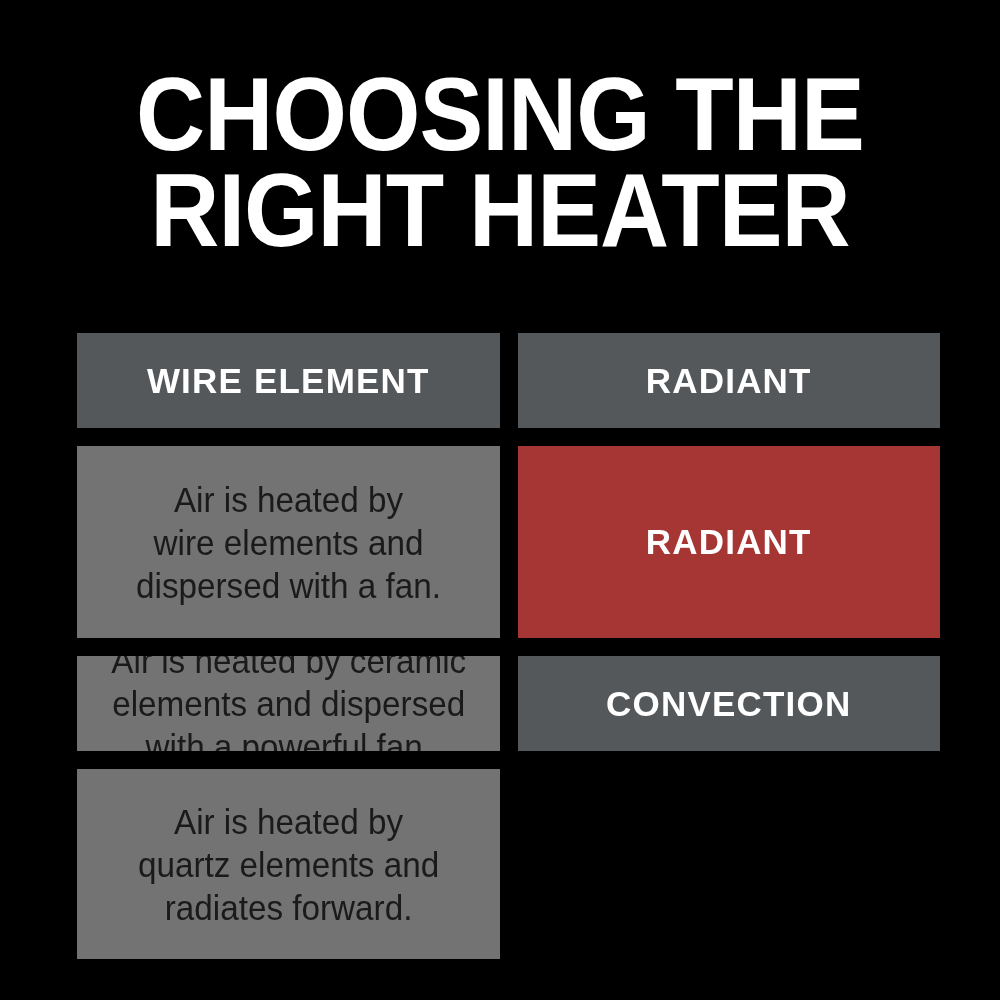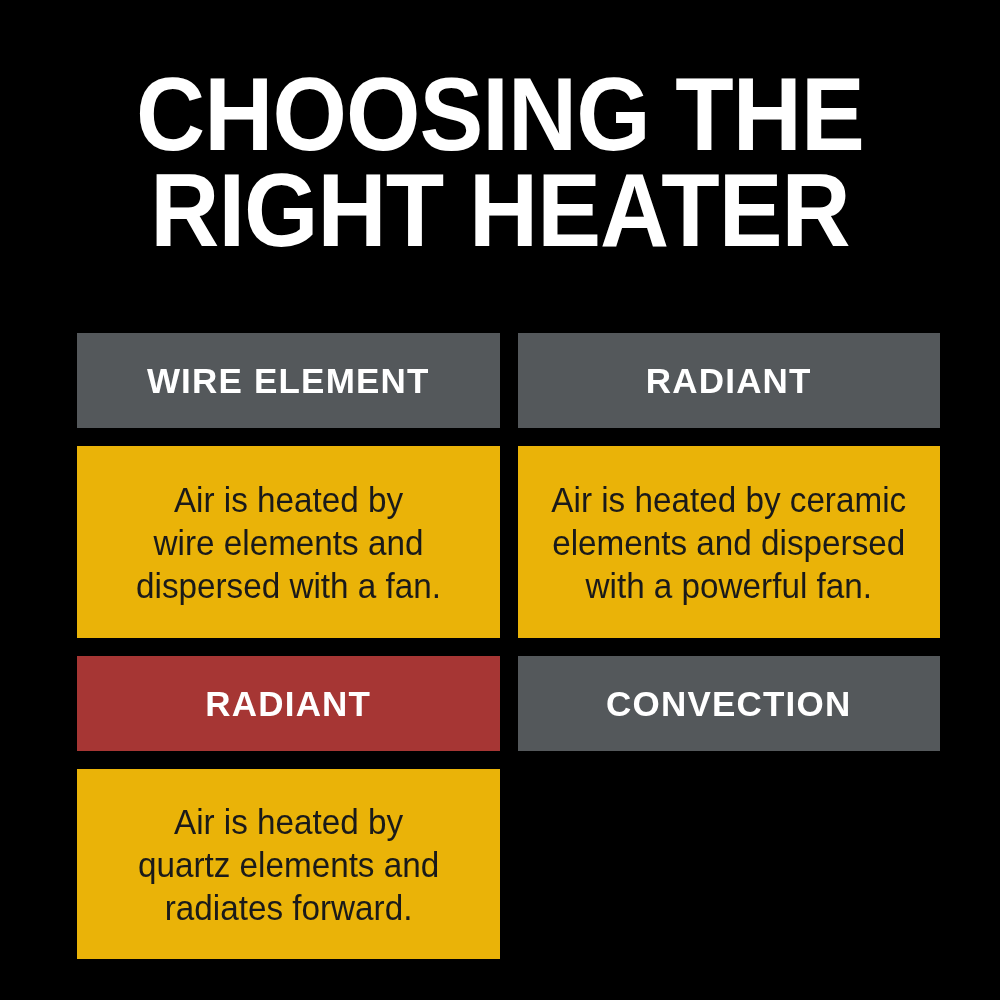--- a/index.html
+++ b/index.html
@@ -78,21 +78,21 @@
     color: #FFFFFF;
     font-family: "Liberation Sans", sans-serif;
     font-weight: 700;
     font-size: 35px;
     line-height: 38px;
     letter-spacing: 1.2px;
     white-space: nowrap;
   }
 
   .body-cell {
-    background: #eab308;
+    background: #737373;
     padding: 6px 14px;
   }
   .body-text {
     color: #1A1A1A;
     font-family: "Liberation Sans", sans-serif;
     font-weight: 400;
     font-size: 35px;
     line-height: 43px;
     letter-spacing: 0px;
     transform: scaleX(0.95);
@@ -117,28 +117,28 @@
     </div>
     <div class="cell hdr">
       <span class="hdr-label">RADIANT</span>
     </div>
 
     <div class="cell body-cell">
       <span class="body-text">Air is heated by
 wire elements and
 dispersed with a fan.</span>
     </div>
+    <div class="cell hdr red">
+      <span class="hdr-label">RADIANT</span>
+    </div>
+
     <div class="cell body-cell">
       <span class="body-text">Air is heated by ceramic
 elements and dispersed
 with a powerful fan.</span>
-    </div>
-
-    <div class="cell hdr red">
-      <span class="hdr-label">RADIANT</span>
     </div>
     <div class="cell hdr">
       <span class="hdr-label">CONVECTION</span>
     </div>
 
     <div class="cell body-cell">
       <span class="body-text">Air is heated by
 quartz elements and
 radiates forward.</span>
     </div>

